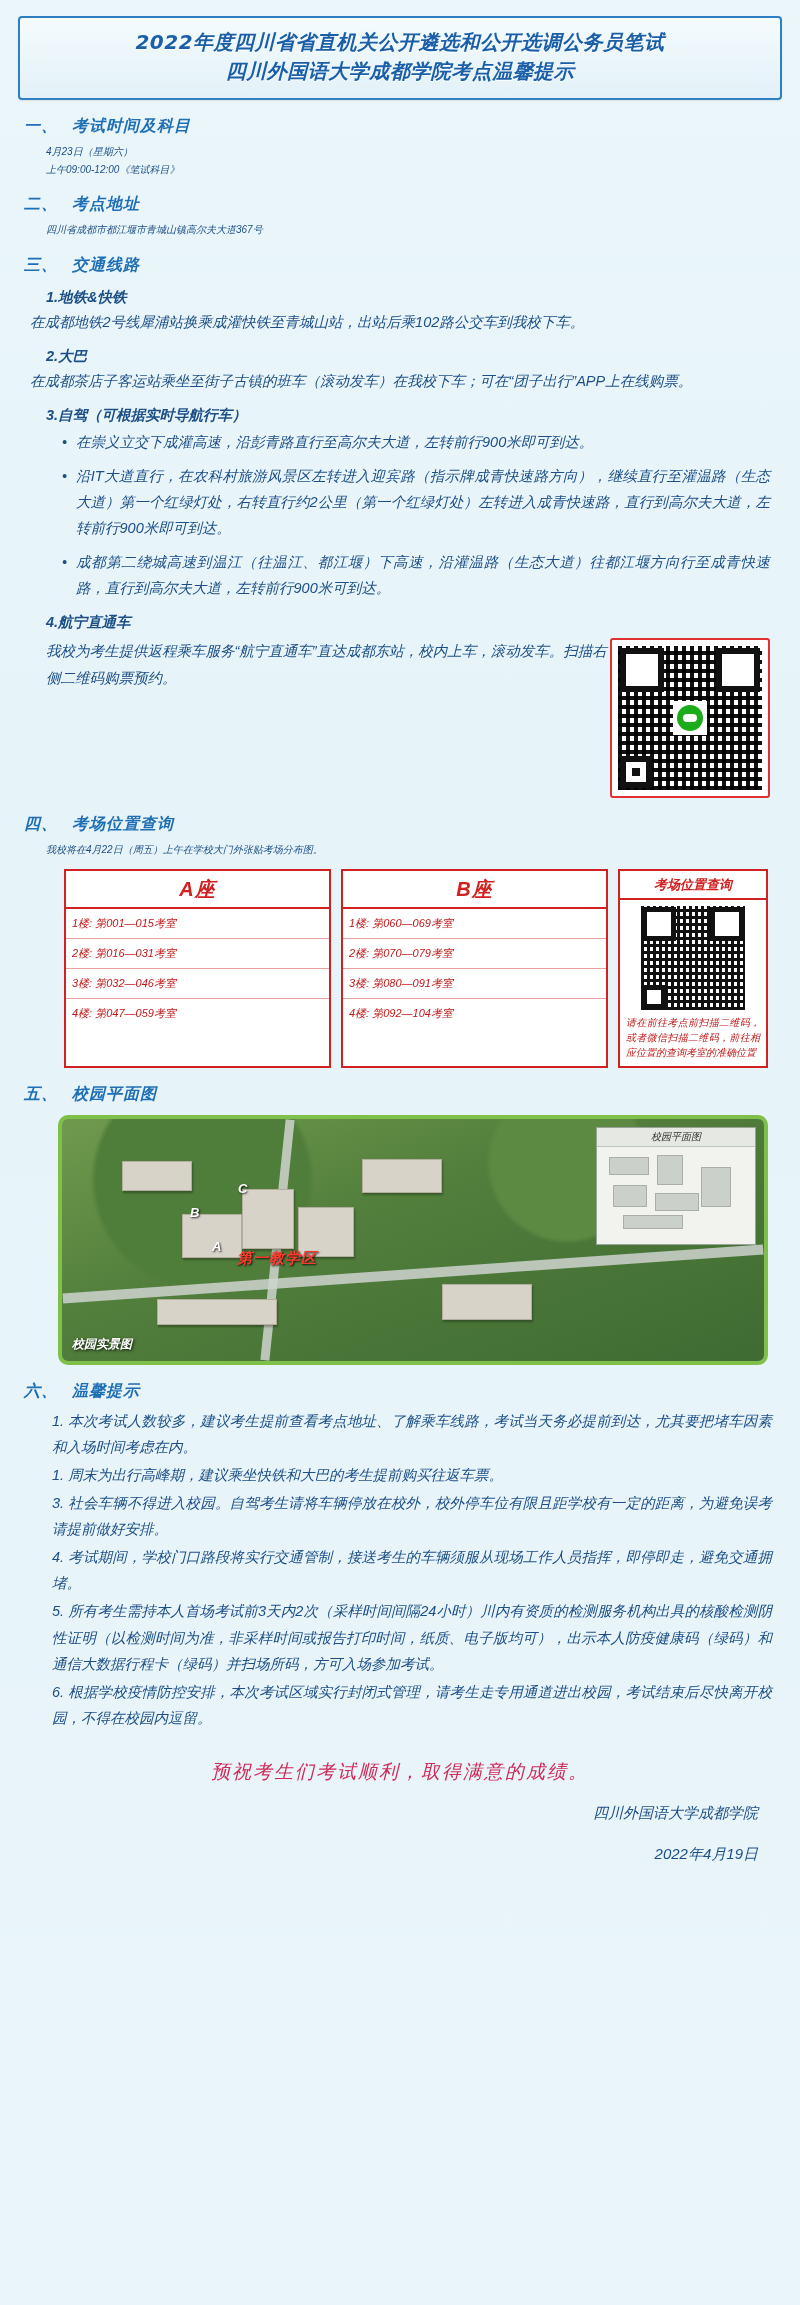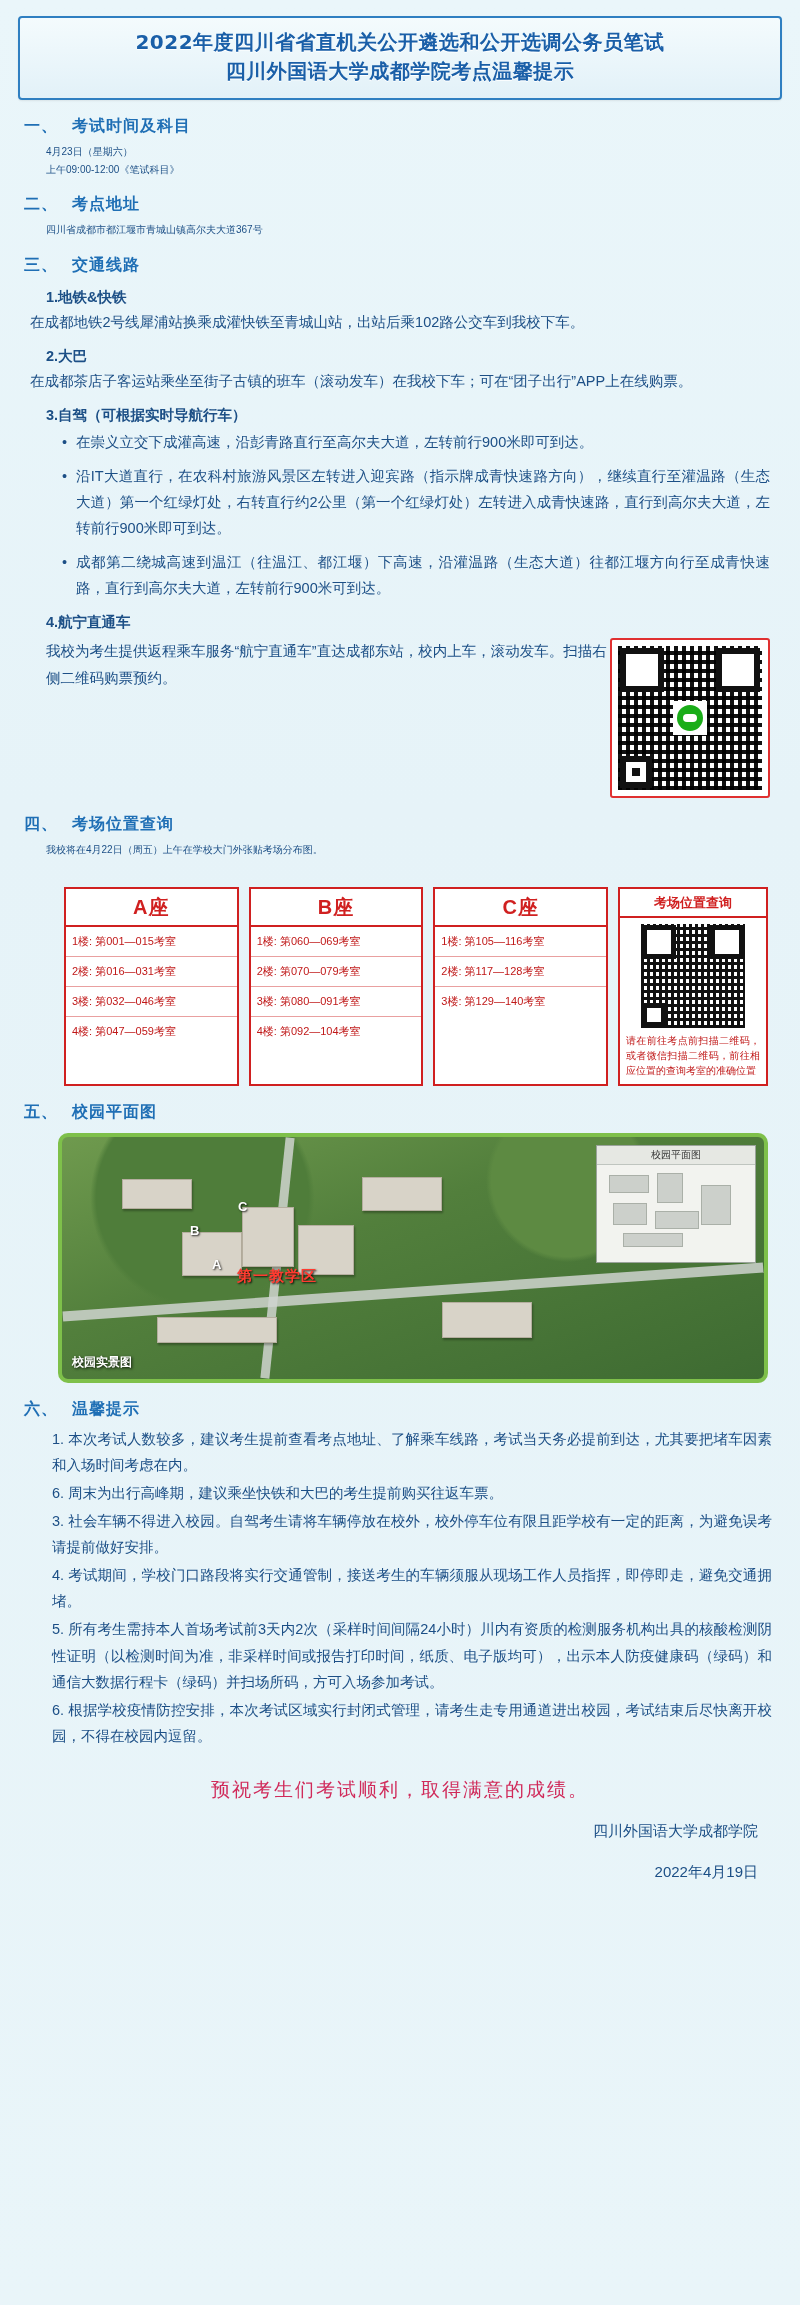--- a/index.html
+++ b/index.html
@@ -8,20 +8,21 @@
     width: 800px;
     background: #e8f4f8;
     font-family: "Liberation Sans", "DejaVu Sans", sans-serif;
   }
   .page {
     width: 800px;
     min-height: 2305px;
     background: linear-gradient(180deg, #eaf6fa 0%, #e6f3f8 35%, #e9f5f9 100%);
     padding: 16px 18px 14px 18px;
     position: relative;
+    font-style: italic;
   }
   
   .banner {
     border: 2px solid #2f7fc1;
     border-radius: 4px;
     background: linear-gradient(180deg,#f4fbfd 0%, #e2f1f8 100%);
     padding: 10px 8px 12px 8px;
     text-align: center;
     box-shadow: 0 1px 2px rgba(0,0,0,.08);
   }
@@ -125,21 +126,21 @@
     position:relative;
   }
   .qr .center i:after{
     content:"";position:absolute;left:6px;top:9px;width:14px;height:8px;
     border-radius:6px;background:#fff;
   }
   
   .rooms {
     display: flex;
     gap: 10px;
-    margin: 28px 14px 0 46px;
+    margin: 10px 14px 0 46px;
     align-items: stretch;
   }
   .room-card {
     border: 2px solid #d02020;
     background: #fff;
     flex: 1;
     padding: 0;
   }
   .room-card .rc-title {
     text-align: center;
@@ -320,26 +321,20 @@
       <div class="rc-row">3楼: 第032—046考室</div>
       <div class="rc-row">4楼: 第047—059考室</div>
     </div>
     <div class="room-card">
       <div class="rc-title">B座</div>
       <div class="rc-row">1楼: 第060—069考室</div>
       <div class="rc-row">2楼: 第070—079考室</div>
       <div class="rc-row">3楼: 第080—091考室</div>
       <div class="rc-row">4楼: 第092—104考室</div>
     </div>
-    <div class="room-card">
-      <div class="rc-title">C座</div>
-      <div class="rc-row">1楼: 第105—116考室</div>
-      <div class="rc-row">2楼: 第117—128考室</div>
-      <div class="rc-row">3楼: 第129—140考室</div>
-    </div>
     <div class="lookup-card">
       <div class="lc-title">考场位置查询</div>
       <div class="lc-qr">
           <span class="e3"></span>
         </div>
       <div class="lc-note">请在前往考点前扫描二维码，或者微信扫描二维码，前往相应位置的查询考室的准确位置</div>
     </div>
   </div>
 
   <div class="sec-title">
@@ -374,21 +369,21 @@
     </div>
 
     <div class="map-caption">校园实景图</div>
   </div>
 
   <div class="sec-title">
     <span class="num">六、</span><span>温馨提示</span>
   </div>
   <div class="tips">
     <p>1. 本次考试人数较多，建议考生提前查看考点地址、了解乘车线路，考试当天务必提前到达，尤其要把堵车因素和入场时间考虑在内。</p>
-    <p>6. 周末为出行高峰期，建议乘坐快铁和大巴的考生提前购买往返车票。</p>
+    <p>1. 周末为出行高峰期，建议乘坐快铁和大巴的考生提前购买往返车票。</p>
     <p>3. 社会车辆不得进入校园。自驾考生请将车辆停放在校外，校外停车位有限且距学校有一定的距离，为避免误考请提前做好安排。</p>
     <p>4. 考试期间，学校门口路段将实行交通管制，接送考生的车辆须服从现场工作人员指挥，即停即走，避免交通拥堵。</p>
     <p>5. 所有考生需持本人首场考试前3天内2次（采样时间间隔24小时）川内有资质的检测服务机构出具的核酸检测阴性证明（以检测时间为准，非采样时间或报告打印时间，纸质、电子版均可），出示本人防疫健康码（绿码）和通信大数据行程卡（绿码）并扫场所码，方可入场参加考试。</p>
     <p>6. 根据学校疫情防控安排，本次考试区域实行封闭式管理，请考生走专用通道进出校园，考试结束后尽快离开校园，不得在校园内逗留。</p>
   </div>
 
   <div class="wish">预祝考生们考试顺利，取得满意的成绩。</div>
   <div class="signature">四川外国语大学成都学院</div>
   <div class="signature">2022年4月19日</div>
 

